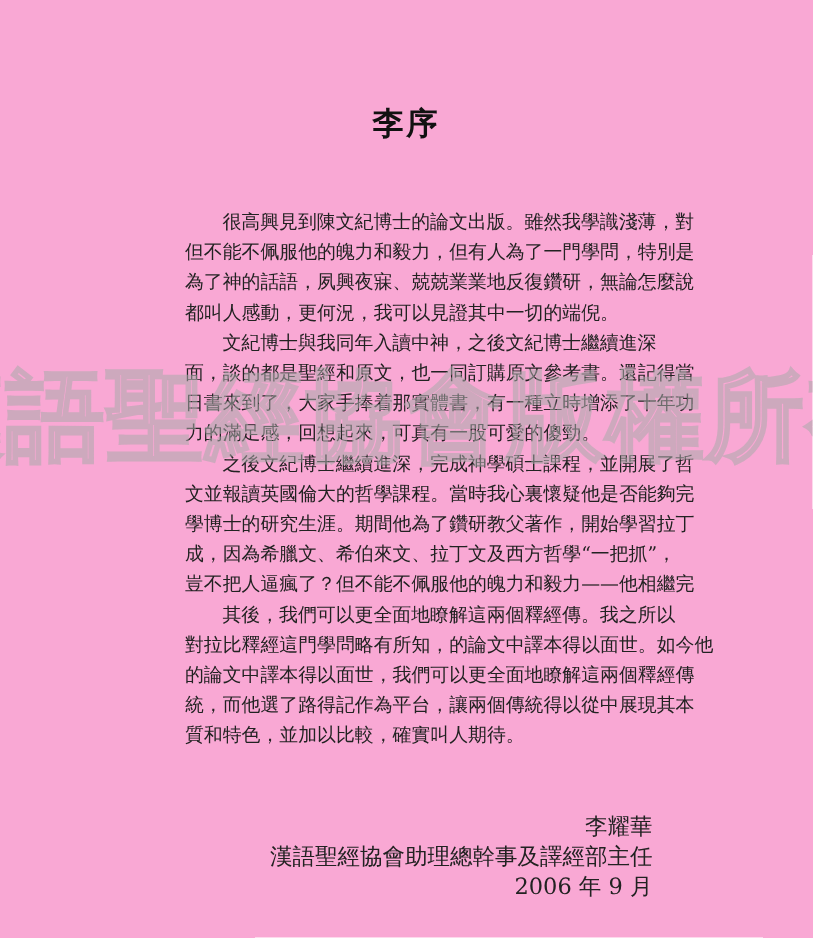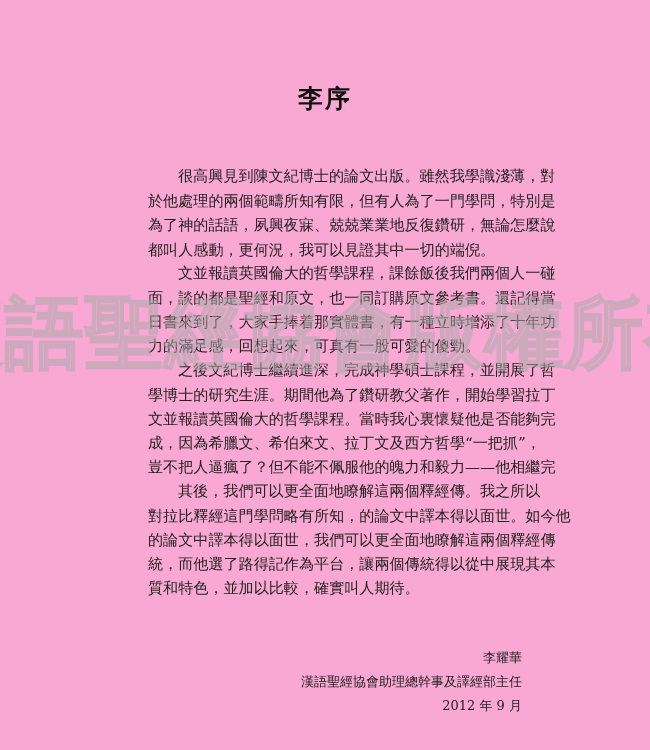--- a/index.html
+++ b/index.html
@@ -5,66 +5,66 @@
   html, body { margin: 0; padding: 0; background: #ffffff; }
   body { width: 650px; height: 750px; position: relative; overflow: hidden;
          font-family: "DejaVu Serif", "Liberation Serif", serif; color: #1a1a1a; }
   .page { position: absolute; left: 0; top: 0; width: 650px; height: 750px; background: #f9a8d4; }
   .title { position: absolute; left: 0; width: 650px; top: 82px; text-align: center;
            font-size: 25px; font-weight: bold; letter-spacing: 2px; color: #111; }
   .body { position: absolute; left: 148px; top: 165px; width: 372px; }
   .para { margin: 0; font-size: 15.1px; line-height: 24.2px; text-indent: 2em;
           text-align: justify; color: #222; }
   .line { display: block; white-space: nowrap; }
-  .line.first { text-indent: 30px; font-family: Liberation Mono, monospace; }
-  .sig { position: absolute; right: 128px; text-align: right; font-size: 13px; color: #222; }
+  .line.first { text-indent: 30px; }
+  .sig { position: absolute; right: 128px; text-align: right; font-size: 18px; color: #222; }
   .sig.name { top: 649px; }
   .sig.role { top: 673px; }
   .sig.date { top: 697px; }
   .watermark { position: absolute; left: 0; top: 286px; width: 650px; height: 96px;
                display: flex; justify-content: center; align-items: center;
                font-family: "DejaVu Sans", "Liberation Sans", sans-serif;
                font-size: 78px; font-weight: bold; letter-spacing: 2px;
                color: transparent; -webkit-text-stroke: 2px rgba(170,170,170,0.55);
                white-space: nowrap; pointer-events: none; }
 </style>
 </head>
 <body>
 
 <div class="page">
 
   <div class="title">李序</div>
 
   <div class="body">
     <p class="para" style="text-indent:0">
       <span class="line first">很高興見到陳文紀博士的論文出版。雖然我學識淺薄，對</span>
-      <span class="line">於他處理的兩個範疇所知有限，但有人為了一門學問，特別是</span>
+      <span class="line">但不能不佩服他的魄力和毅力，但有人為了一門學問，特別是</span>
       <span class="line">為了神的話語，夙興夜寐、兢兢業業地反復鑽研，無論怎麼說</span>
       <span class="line">都叫人感動，更何況，我可以見證其中一切的端倪。</span>
     </p>
     <p class="para" style="text-indent:0">
-      <span class="line first">文並報讀英國倫大的哲學課程，課餘飯後我們兩個人一碰</span>
+      <span class="line first">文紀博士與我同年入讀中神，之後文紀博士繼續進深</span>
       <span class="line">面，談的都是聖經和原文，也一同訂購原文參考書。還記得當</span>
       <span class="line">日書來到了，大家手捧着那實體書，有一種立時增添了十年功</span>
       <span class="line">力的滿足感，回想起來，可真有一股可愛的傻勁。</span>
     </p>
     <p class="para" style="text-indent:0">
       <span class="line first">之後文紀博士繼續進深，完成神學碩士課程，並開展了哲</span>
+      <span class="line">文並報讀英國倫大的哲學課程。當時我心裏懷疑他是否能夠完</span>
       <span class="line">學博士的研究生涯。期間他為了鑽研教父著作，開始學習拉丁</span>
-      <span class="line">文並報讀英國倫大的哲學課程。當時我心裏懷疑他是否能夠完</span>
       <span class="line">成，因為希臘文、希伯來文、拉丁文及西方哲學“一把抓”，</span>
       <span class="line">豈不把人逼瘋了？但不能不佩服他的魄力和毅力——他相繼完</span>
     </p>
     <p class="para" style="text-indent:0">
       <span class="line first">其後，我們可以更全面地瞭解這兩個釋經傳。我之所以</span>
       <span class="line">對拉比釋經這門學問略有所知，的論文中譯本得以面世。如今他</span>
       <span class="line">的論文中譯本得以面世，我們可以更全面地瞭解這兩個釋經傳</span>
       <span class="line">統，而他選了路得記作為平台，讓兩個傳統得以從中展現其本</span>
       <span class="line">質和特色，並加以比較，確實叫人期待。</span>
     </p>
   </div>
 
   <div class="sig name">李耀華</div>
   <div class="sig role">漢語聖經協會助理總幹事及譯經部主任</div>
-  <div class="sig date">2012 年 9 月</div>
+  <div class="sig date">2006 年 9 月</div>
 
   <div class="watermark">漢語聖經協會版權所有</div>
 </div>
 
 </body></html>

